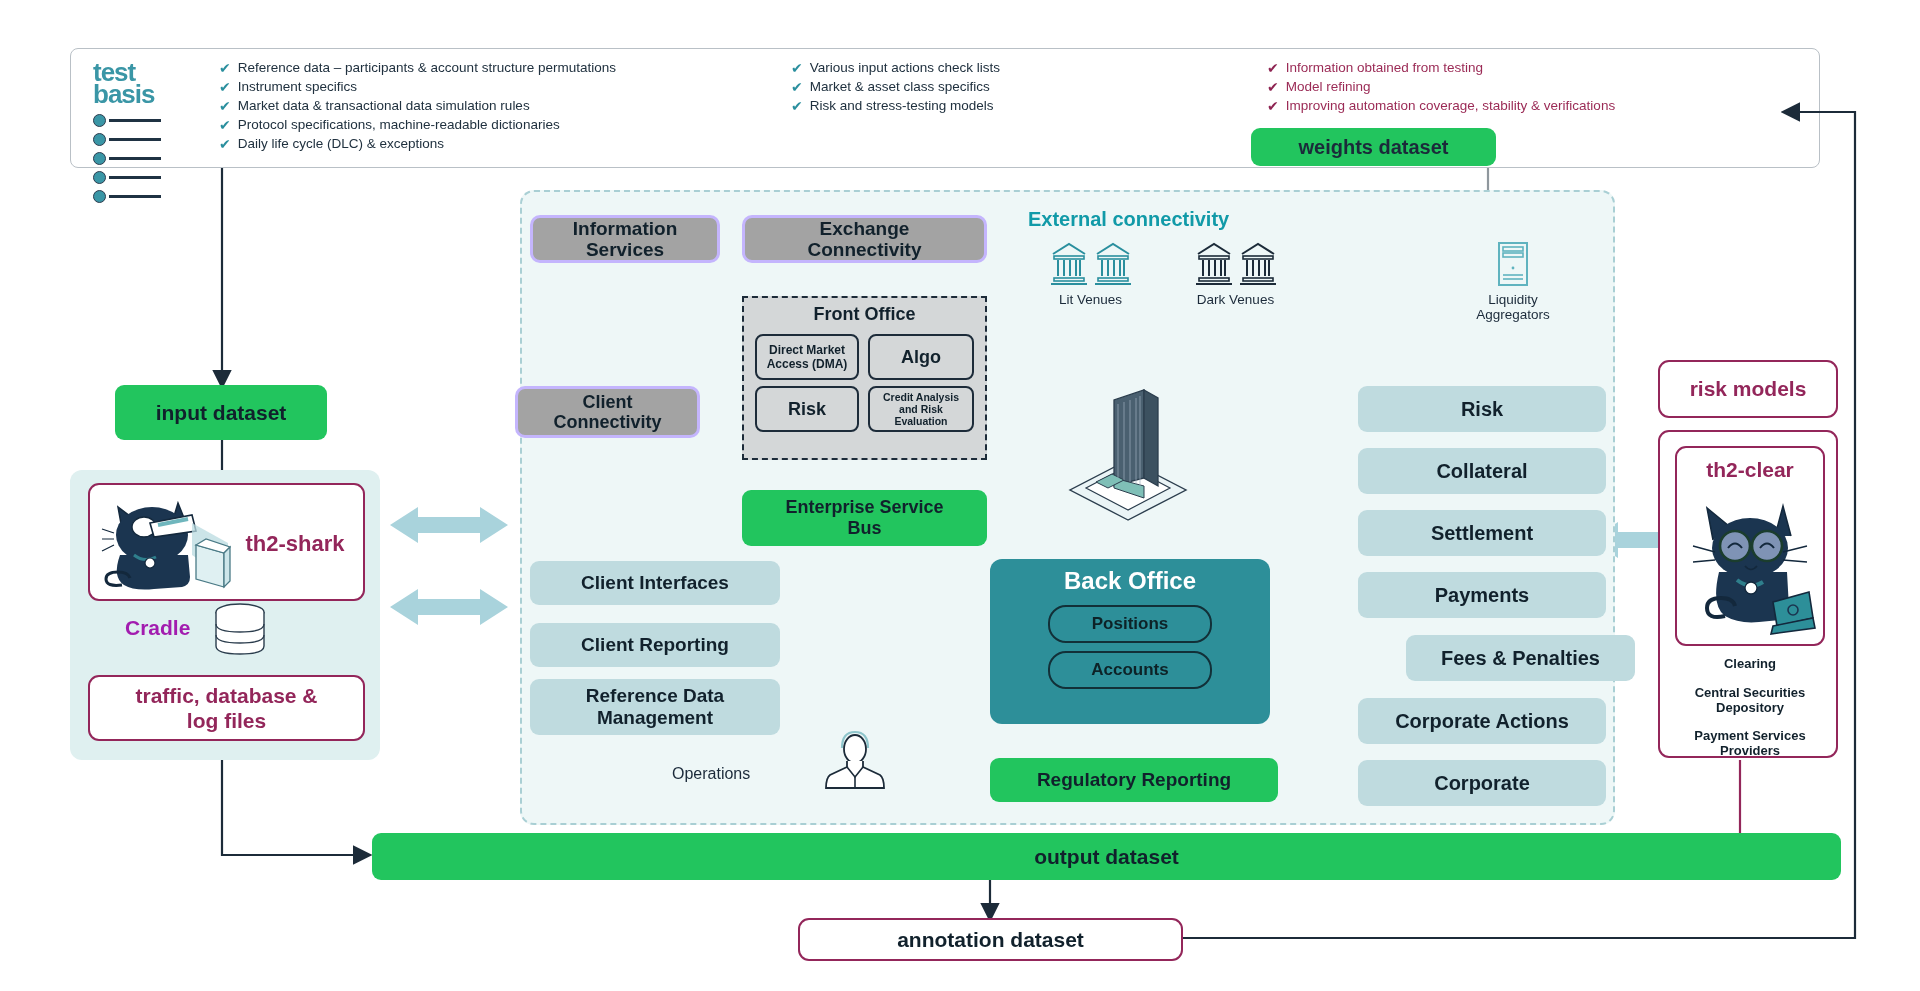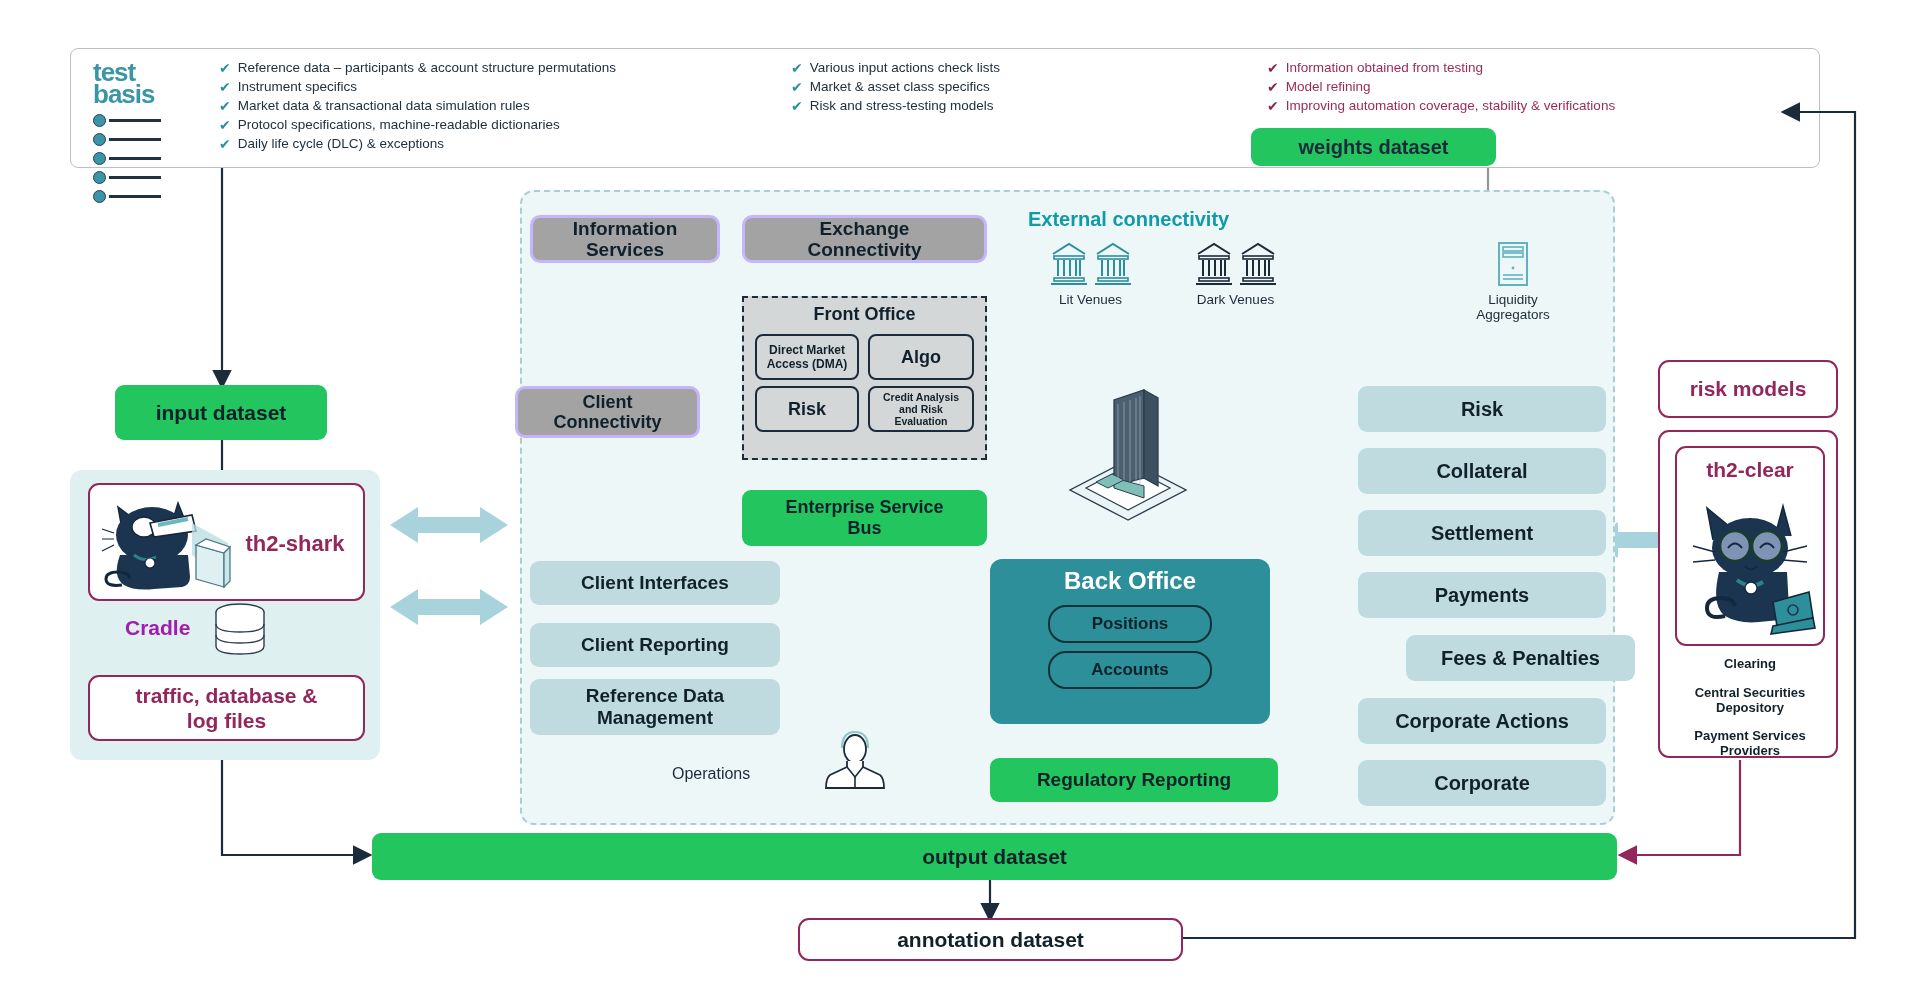--- a/index.html
+++ b/index.html
@@ -473,19 +473,19 @@
   <div class="abs clear-cap" style="left:0;top:253px;width:180px;">
     <span>Central Securities</span><br>
     <span>Depository</span>
   </div>
   <div class="abs clear-cap" style="left:0;top:296px;width:180px;">
     <span>Payment Services</span><br>
     <span>Providers</span>
   </div>
 </div>
 
-<div class="abs box-pale ctr" style="left:372px;top:833px;width:1245px;height:47px;font-size:21px;">
+<div class="abs box-pale ctr" style="left:372px;top:833px;width:1469px;height:47px;font-size:21px;">
   <span class="lbl-bold">output dataset</span>
 </div>
 
 <div class="abs box-plum ctr" style="left:798px;top:918px;width:385px;height:43px;font-size:21px;">
   <span class="lbl-bold">annotation dataset</span>
 </div>
 
 </body></html>

